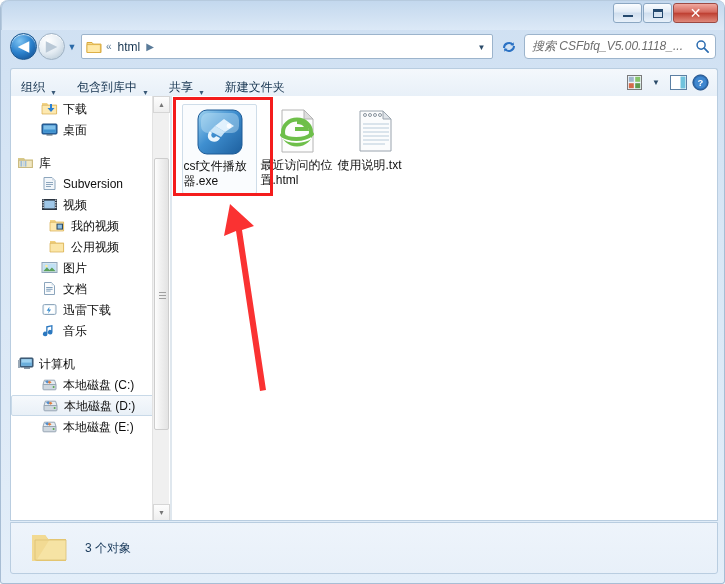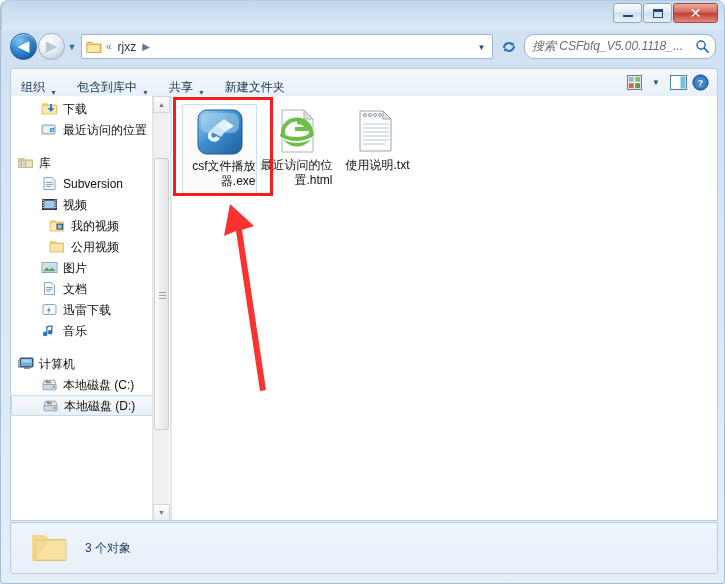--- a/index.html
+++ b/index.html
@@ -102,21 +102,21 @@
     display:flex; align-items:center; justify-content:center;
     font-size:8px; color:#2a4a68; cursor:pointer;
   }
   #refresh-btn{
     position:absolute; left:496px; top:4px; width:24px; height:25px;
     display:flex; align-items:center; justify-content:center;
     cursor:pointer;
   }
   #searchbox{
     position:absolute; left:523px; top:4px; width:192px; height:25px;
-    background:#ffffff; border:1px solid #9cb4cc; border-radius:10px;
+    background:#ffffff; border:1px solid #9cb4cc; border-radius:4px;
     display:flex; align-items:center;
   }
   #search-text{
     margin-left:7px; font-size:12px; font-style:italic; color:#6e6e6e;
     white-space:nowrap; overflow:hidden;
   }
   #search-icon{
     position:absolute; right:5px; top:4px; width:15px; height:15px;
   }
 
@@ -204,21 +204,21 @@
     width:75px; margin:2px 0 0 2px; padding:3px 2px 4px 2px;
     display:flex; flex-direction:column; align-items:center;
     cursor:pointer;
   }
   .fileitem.selected{
     background:#fafcfe;
     border:1px solid #cfdde9; border-radius:2px;
   }
   .fileicon{ width:48px; height:48px; margin-bottom:3px; position:relative; }
   .filename{
-    font-size:12px; color:#101010; text-align:right; line-height:15px;
+    font-size:12px; color:#101010; text-align:left; line-height:15px;
     word-break:break-all; width:72px;
   }
 
   
   #statusbar{
     position:absolute; left:9px; top:522px; width:708px; height:52px;
     background:linear-gradient(180deg,#eef4fb 0%,#e8f0f9 100%);
     border:1px solid #b9cde0; border-radius:0 0 3px 3px;
     display:flex; align-items:center;
   }
@@ -271,21 +271,21 @@
 
     <div id="addressbar">
       <div id="crumb-folder">
         <svg width="16" height="14" viewBox="0 0 16 14">
           <path d="M1 2.5h5l1.4 1.6H15v8.4H1z" fill="#f7d98a" stroke="#d9a93c" stroke-width="1"></path>
           <path d="M1 4.6h13.4v7.9H1z" fill="#ffe9a8" stroke="#d9a93c" stroke-width="0.8"></path>
         </svg>
       </div>
       <div class="crumbtext">
         <span class="crumb-sep">«</span>
-        <span class="crumb-item">rjxz</span>
+        <span class="crumb-item">html</span>
         <span class="crumb-sep">▶</span>
       </div>
       <div id="addr-dd">
         <span>▼</span>
       </div>
     </div>
 
     <div id="refresh-btn">
       <svg width="16" height="16" viewBox="0 0 16 16">
         <path d="M3 9a5 5 0 0 1 9-3" fill="none" stroke="#2b72c4" stroke-width="2"></path>
@@ -357,26 +357,26 @@
           <div class="navitem ind-1">
             <span class="navicon"><svg width="17" height="15" viewBox="0 0 17 15">
                 <path d="M1 2h5l1.3 1.7H16V13H1z" fill="#f3d488"></path>
                 <path d="M1 4.2h14.6V13H1z" fill="#fde9b0" stroke="#d7ae4f" stroke-width=".7"></path>
                 <path d="M11 3v4h2.5L10 11 6.5 7H9V3z" fill="#2a7fd4"></path>
               </svg></span>
             <span class="lbl">下载</span>
           </div>
           <div class="navitem ind-1">
             <span class="navicon"><svg width="17" height="15" viewBox="0 0 17 15">
-                <rect x="1" y="3" width="13" height="9" rx="1" fill="#c9d7e4" stroke="#8fa5ba"></rect>
-                <rect x="2.3" y="4.2" width="10.4" height="6.6" fill="#eaf2f9"></rect>
-                <path d="M9 6h4v4H9z" fill="#3f8fd0"></path>
-                <path d="M11 6.8v2h1.6" stroke="#ffffff" stroke-width=".9" fill="none"></path>
-              </svg></span>
-            <span class="lbl">最近访问的位置</span>
+                <rect x="1" y="2" width="15" height="10" rx="1" fill="#2b6cb0" stroke="#1d4e80"></rect>
+                <rect x="2.4" y="3.3" width="12.2" height="7.3" fill="#7fc0ea"></rect>
+                <rect x="2.4" y="7.5" width="12.2" height="3.1" fill="#3f92cf"></rect>
+                <rect x="5.5" y="12" width="6" height="1.6" fill="#6a7c8c"></rect>
+              </svg></span>
+            <span class="lbl">桌面</span>
           </div>
           <div class="navgap"></div>
           <div class="navitem ind-0">
             <span class="navicon"><svg width="17" height="15" viewBox="0 0 17 15">
                 <path d="M1 3h6l1.2 1.5H16V13H1z" fill="#d8c98a"></path>
                 <rect x="1.8" y="5.2" width="13.4" height="7.2" fill="#f0e7c2" stroke="#bfae74" stroke-width=".7"></rect>
                 <rect x="3.4" y="6" width="1.6" height="5.6" fill="#9fbcd6"></rect>
                 <rect x="5.6" y="6" width="1.6" height="5.6" fill="#c3d7e8"></rect>
                 <rect x="7.8" y="6" width="1.6" height="5.6" fill="#9fbcd6"></rect>
               </svg></span>
@@ -483,20 +483,30 @@
           </div>
           <div class="navitem ind-1 sel">
             <span class="navicon"><svg width="17" height="15" viewBox="0 0 17 15">
                 <path d="M2 7.5h13V12a.8.8 0 0 1-.8.8H2.8A.8.8 0 0 1 2 12z" fill="#cfd8e0" stroke="#97a6b4"></path>
                 <path d="M3.4 3.2h10.2l1.4 4.3H2z" fill="#e6ecf2" stroke="#97a6b4"></path>
                 <circle cx="12.6" cy="10.1" r="1" fill="#5aa84f"></circle>
                 <path d="M4 4.6l2.4-1.4 2 1.8-2.2 1.4z" fill="#4f8fd0"></path>
                 <path d="M6.6 5.1l2.3-1.3 1.6 1.6-2.2 1.3z" fill="#e07f3f"></path>
               </svg></span>
             <span class="lbl">本地磁盘 (D:)</span>
+          </div>
+          <div class="navitem ind-1">
+            <span class="navicon"><svg width="17" height="15" viewBox="0 0 17 15">
+                <path d="M2 7.5h13V12a.8.8 0 0 1-.8.8H2.8A.8.8 0 0 1 2 12z" fill="#cfd8e0" stroke="#97a6b4"></path>
+                <path d="M3.4 3.2h10.2l1.4 4.3H2z" fill="#e6ecf2" stroke="#97a6b4"></path>
+                <circle cx="12.6" cy="10.1" r="1" fill="#5aa84f"></circle>
+                <path d="M4 4.6l2.4-1.4 2 1.8-2.2 1.4z" fill="#4f8fd0"></path>
+                <path d="M6.6 5.1l2.3-1.3 1.6 1.6-2.2 1.3z" fill="#e07f3f"></path>
+              </svg></span>
+            <span class="lbl">本地磁盘 (E:)</span>
           </div>
         </div>
 
       <div id="navscroll">
         <div class="sbbtn" id="sb-up">
           <span>▲</span>
         </div>
         <div id="sb-thumb">
           <div id="sb-grip">
               <i></i>

